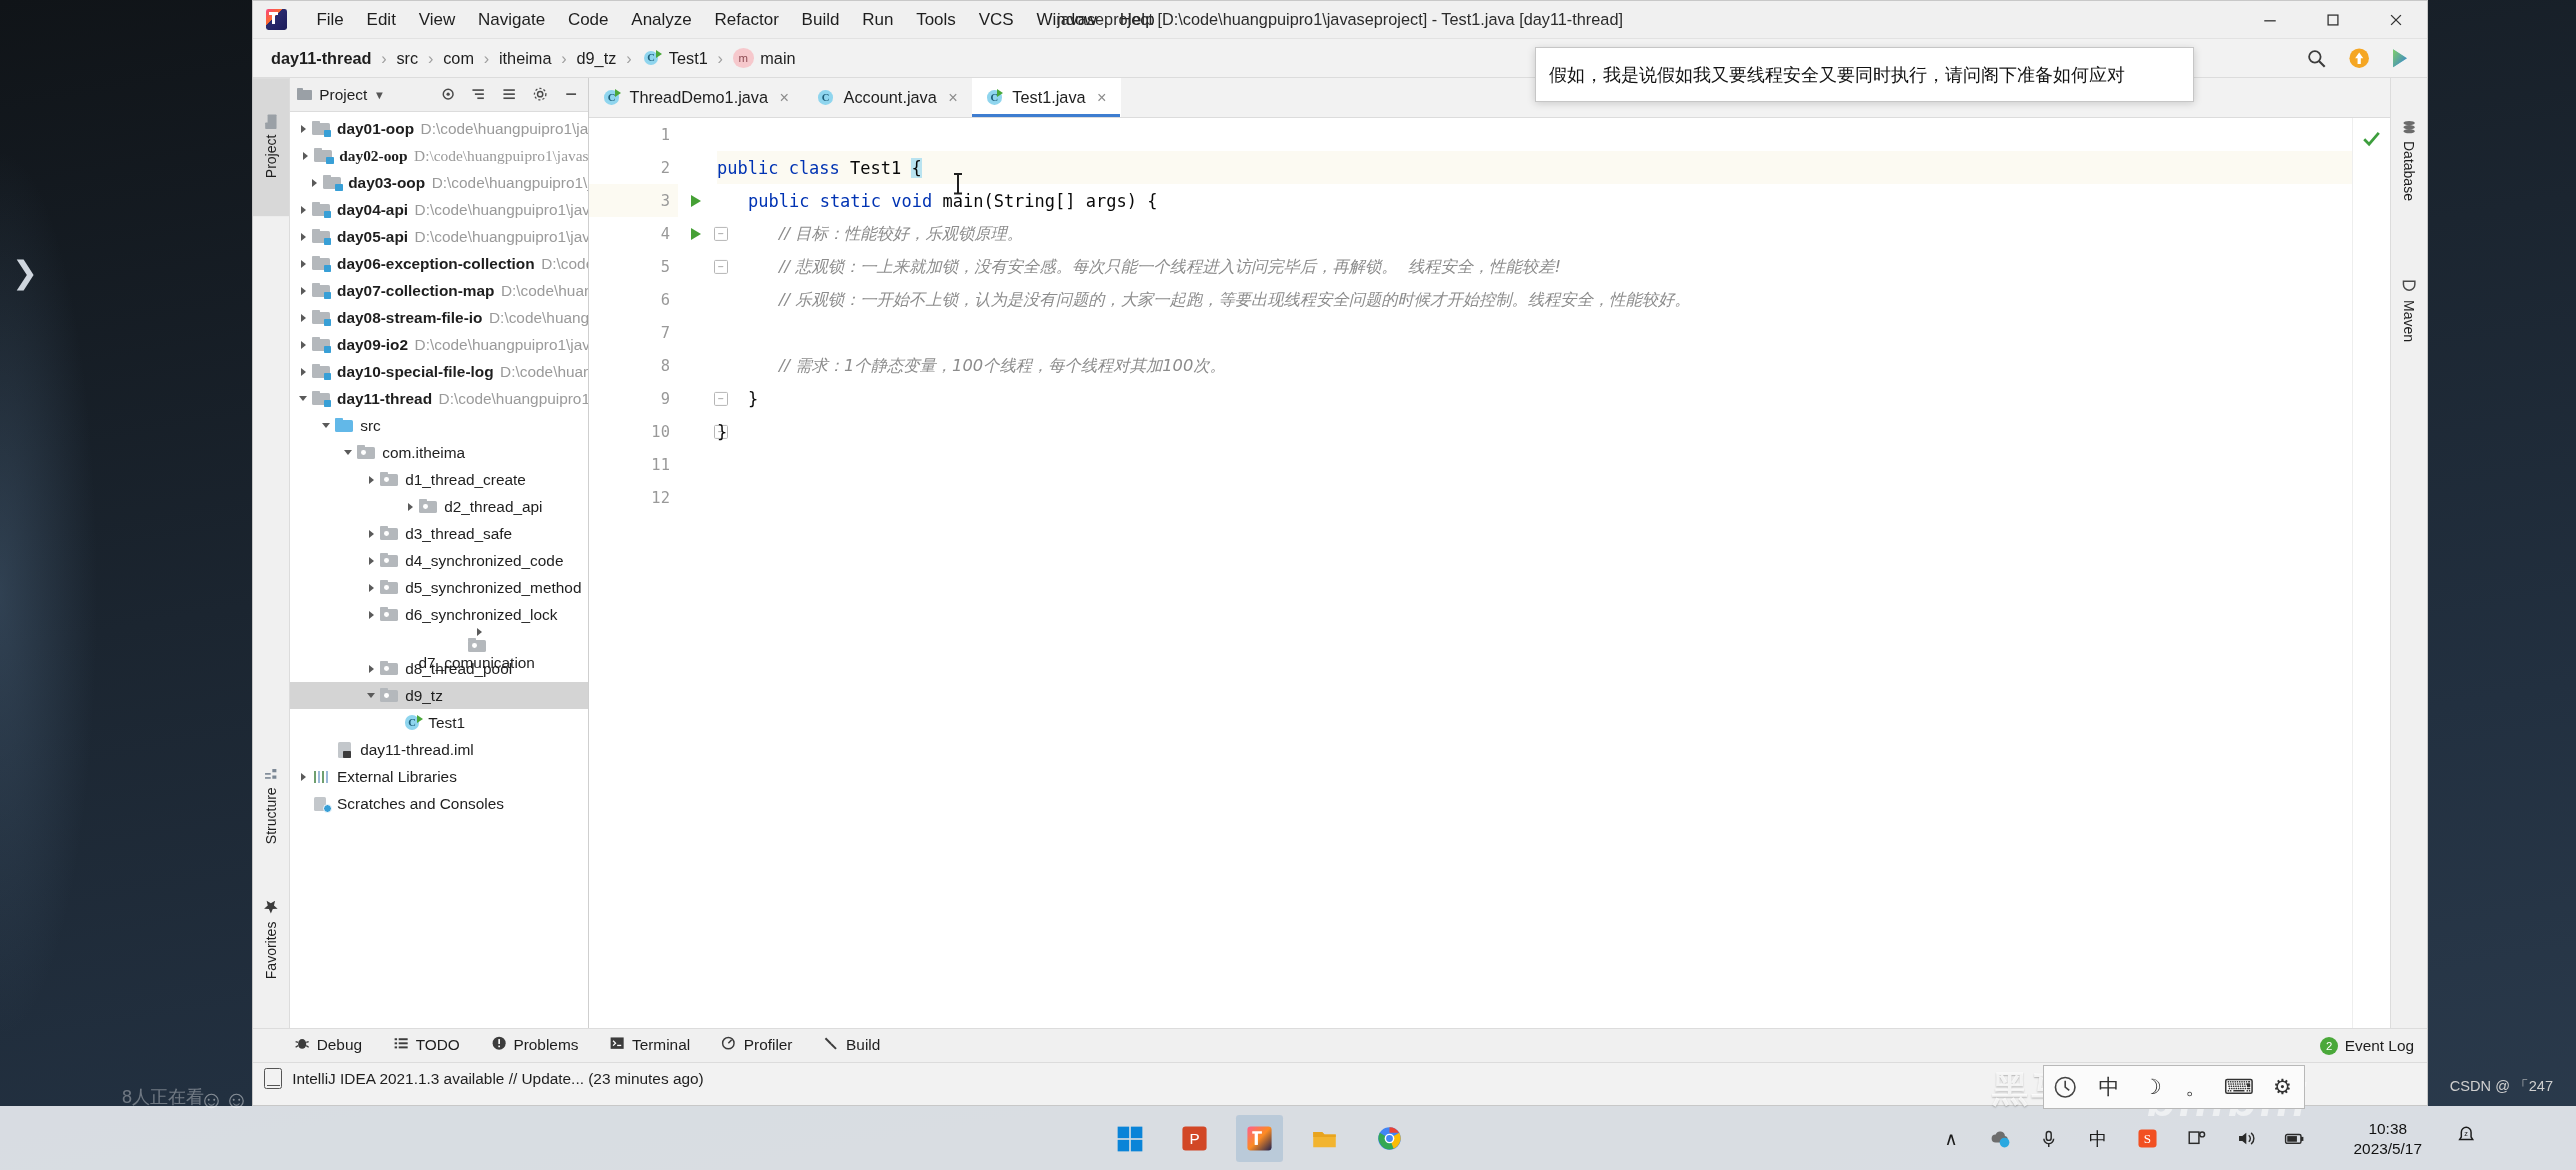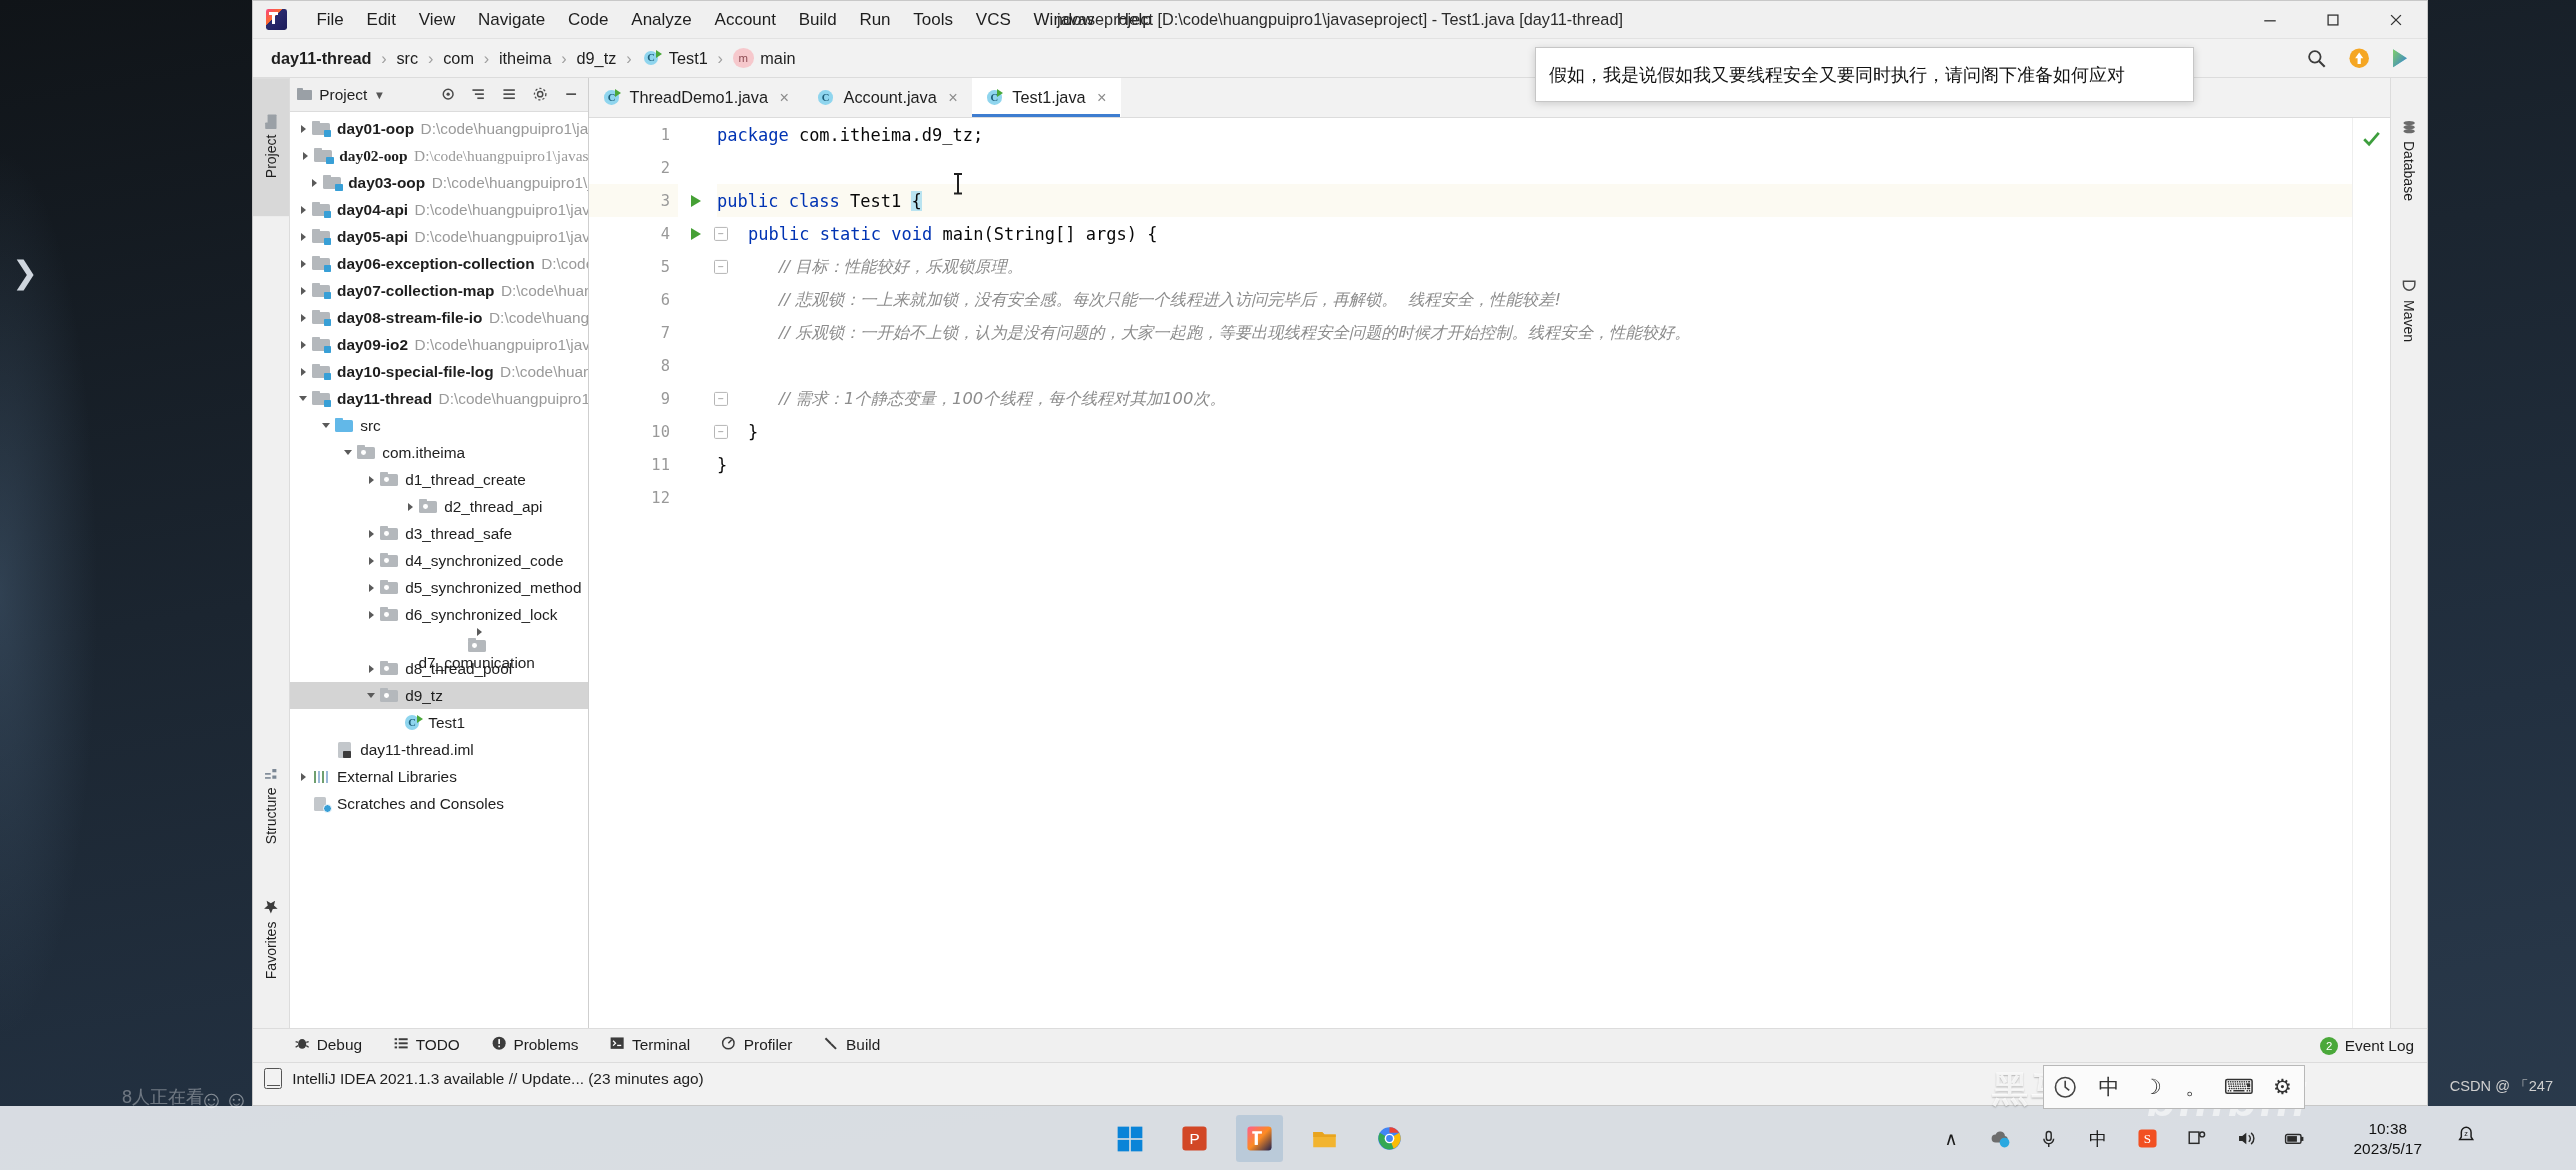--- a/index.html
+++ b/index.html
@@ -311,21 +311,21 @@
 
     <div class="titlebar">
       <div class="ij-logo"></div>
       <div class="menu">
         <div class="menu-item">File</div>
         <div class="menu-item">Edit</div>
         <div class="menu-item">View</div>
         <div class="menu-item">Navigate</div>
         <div class="menu-item">Code</div>
         <div class="menu-item">Analyze</div>
-        <div class="menu-item">Account</div>
+        <div class="menu-item">Refactor</div>
         <div class="menu-item">Build</div>
         <div class="menu-item">Run</div>
         <div class="menu-item">Tools</div>
         <div class="menu-item">VCS</div>
         <div class="menu-item">Window</div>
         <div class="menu-item">Help</div>
       </div>
       <div class="win-title">javaseproject [D:\code\huangpuipro1\javaseproject] - Test1.java [day11-thread]</div>
       <div class="win-buttons">
         <div class="win-btn">
@@ -787,21 +787,20 @@
               </div>
               <div class="gline">
                 <span>11</span>
               </div>
               <div class="gline">
                 <span>12</span>
               </div>
             </div>
           <div class="code" id="code">
             <div class="mouse-cursor" style="left:276px;top:55px;"></div>
-          <div class="cline"><span style="display:inline-block;width:0px"></span><span class="kw">package</span><span class="plain"> com.itheima.d9_tz;</span></div>
               <div class="cline"><span style="display:inline-block;width:0px"></span></div>
               <div class="cline hl"><span style="display:inline-block;width:0px"></span><span class="kw">public class</span><span class="plain"> Test1 </span><span class="plain caretblk">{</span></div>
               <div class="cline"><span style="display:inline-block;width:31px"></span><span class="kw">public static void</span><span class="plain"> main(String[] args) {</span></div>
               <div class="cline"><span style="display:inline-block;width:62px"></span><span class="cmt">// 目标：性能较好，乐观锁原理。</span></div>
               <div class="cline"><span style="display:inline-block;width:62px"></span><span class="cmt">// 悲观锁：一上来就加锁，没有安全感。每次只能一个线程进入访问完毕后，再解锁。  线程安全，性能较差!</span></div>
               <div class="cline"><span style="display:inline-block;width:62px"></span><span class="cmt">// 乐观锁：一开始不上锁，认为是没有问题的，大家一起跑，等要出现线程安全问题的时候才开始控制。线程安全，性能较好。</span></div>
               <div class="cline"><span style="display:inline-block;width:62px"></span></div>
               <div class="cline"><span style="display:inline-block;width:62px"></span><span class="cmt">// 需求：1个静态变量，100个线程，每个线程对其加100次。</span></div>
               <div class="cline"><span style="display:inline-block;width:31px"></span><span class="plain">}</span></div>
               <div class="cline"><span style="display:inline-block;width:0px"></span><span class="plain">}</span></div>

